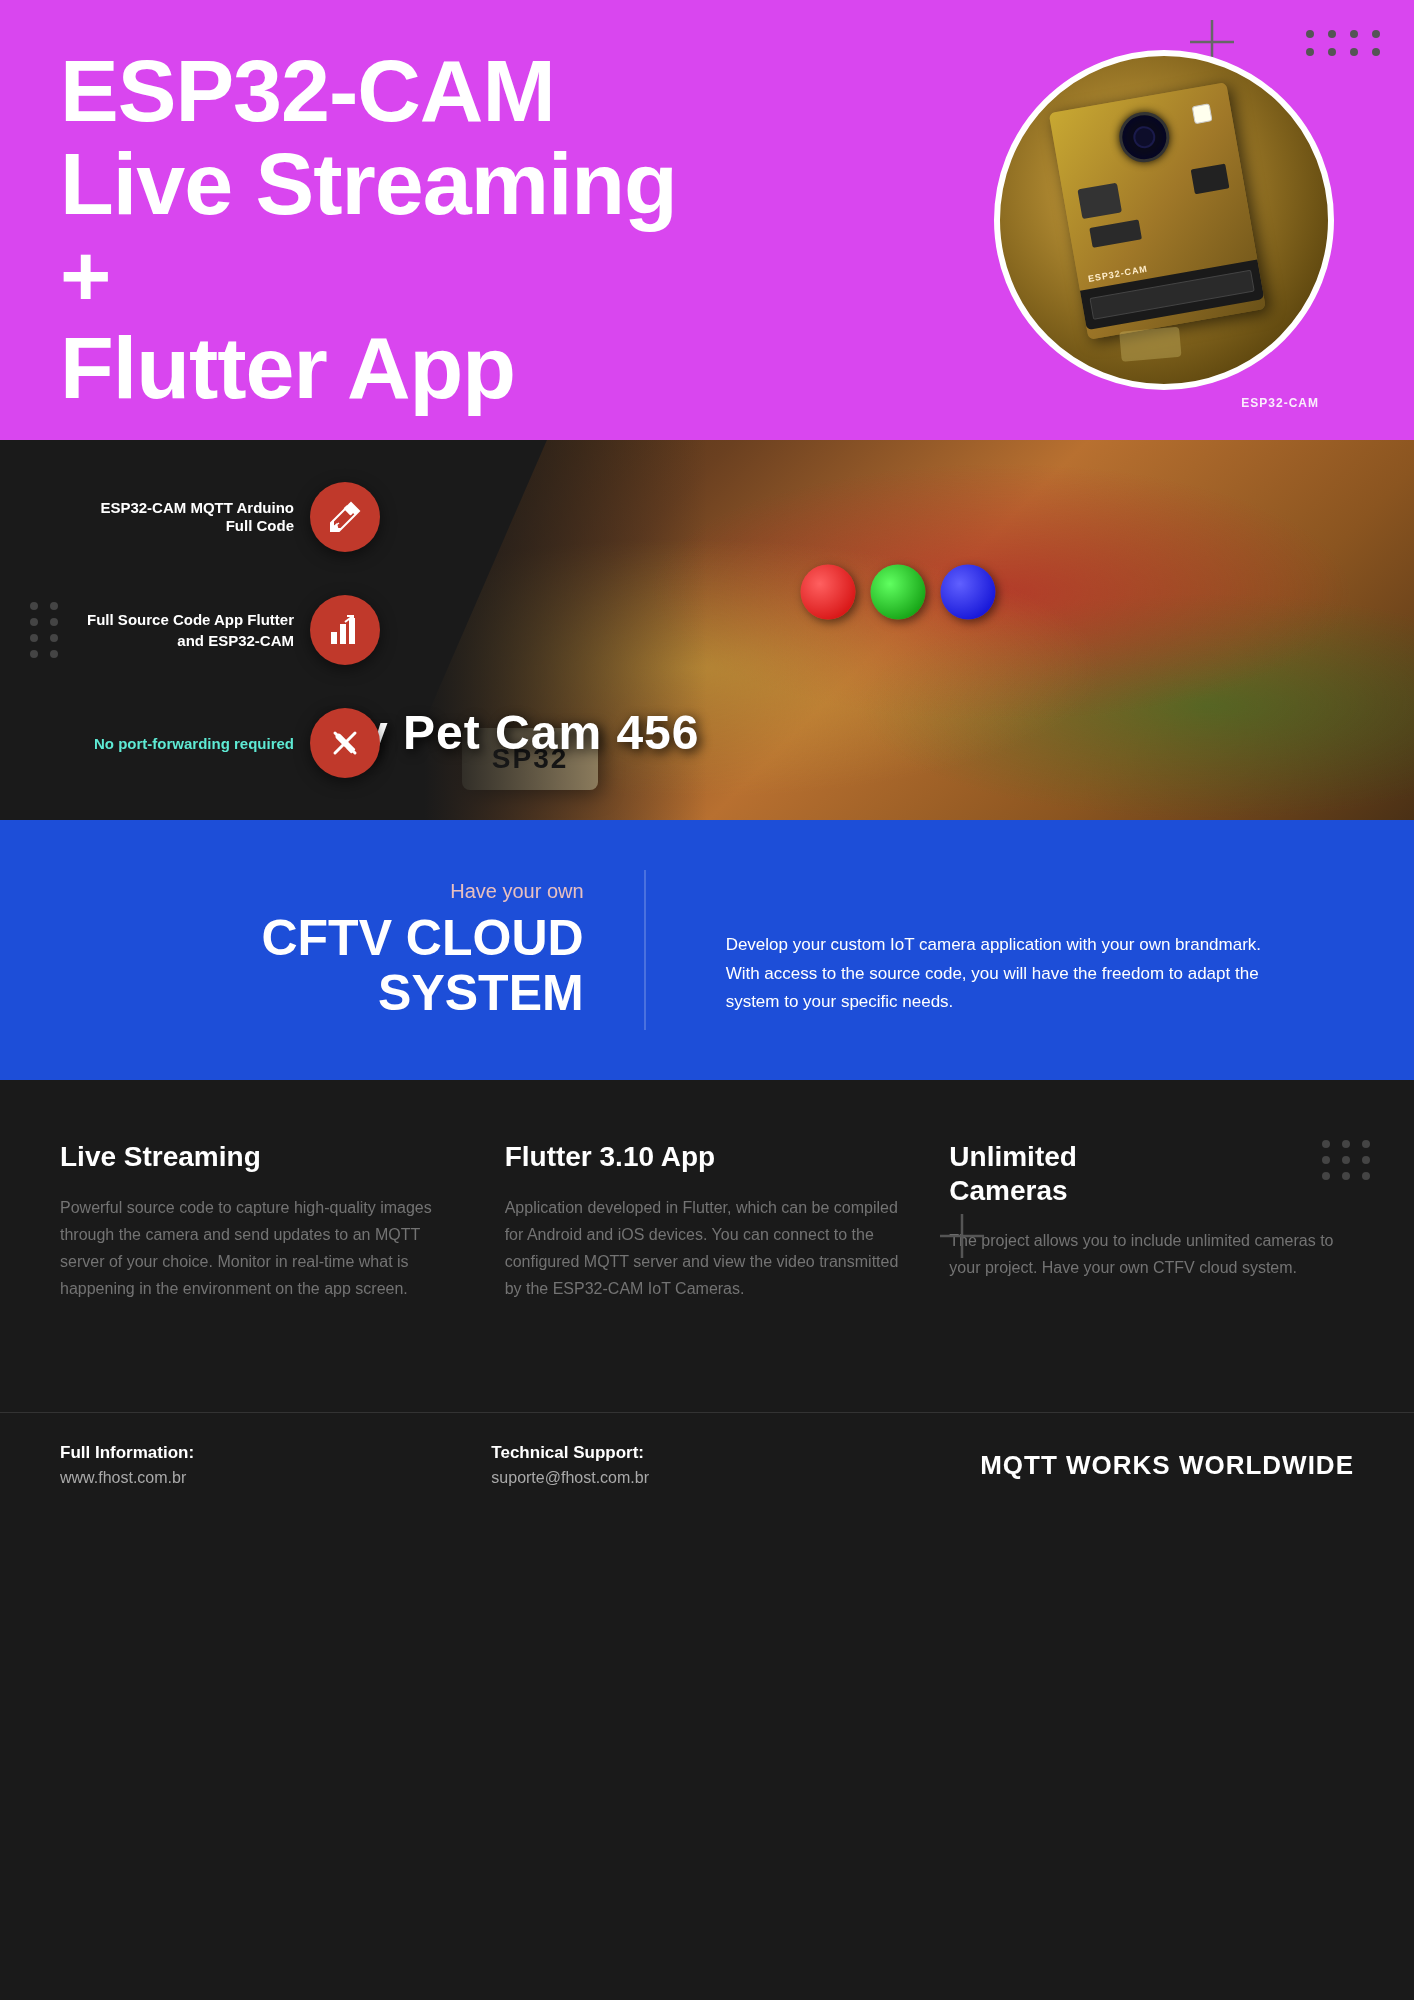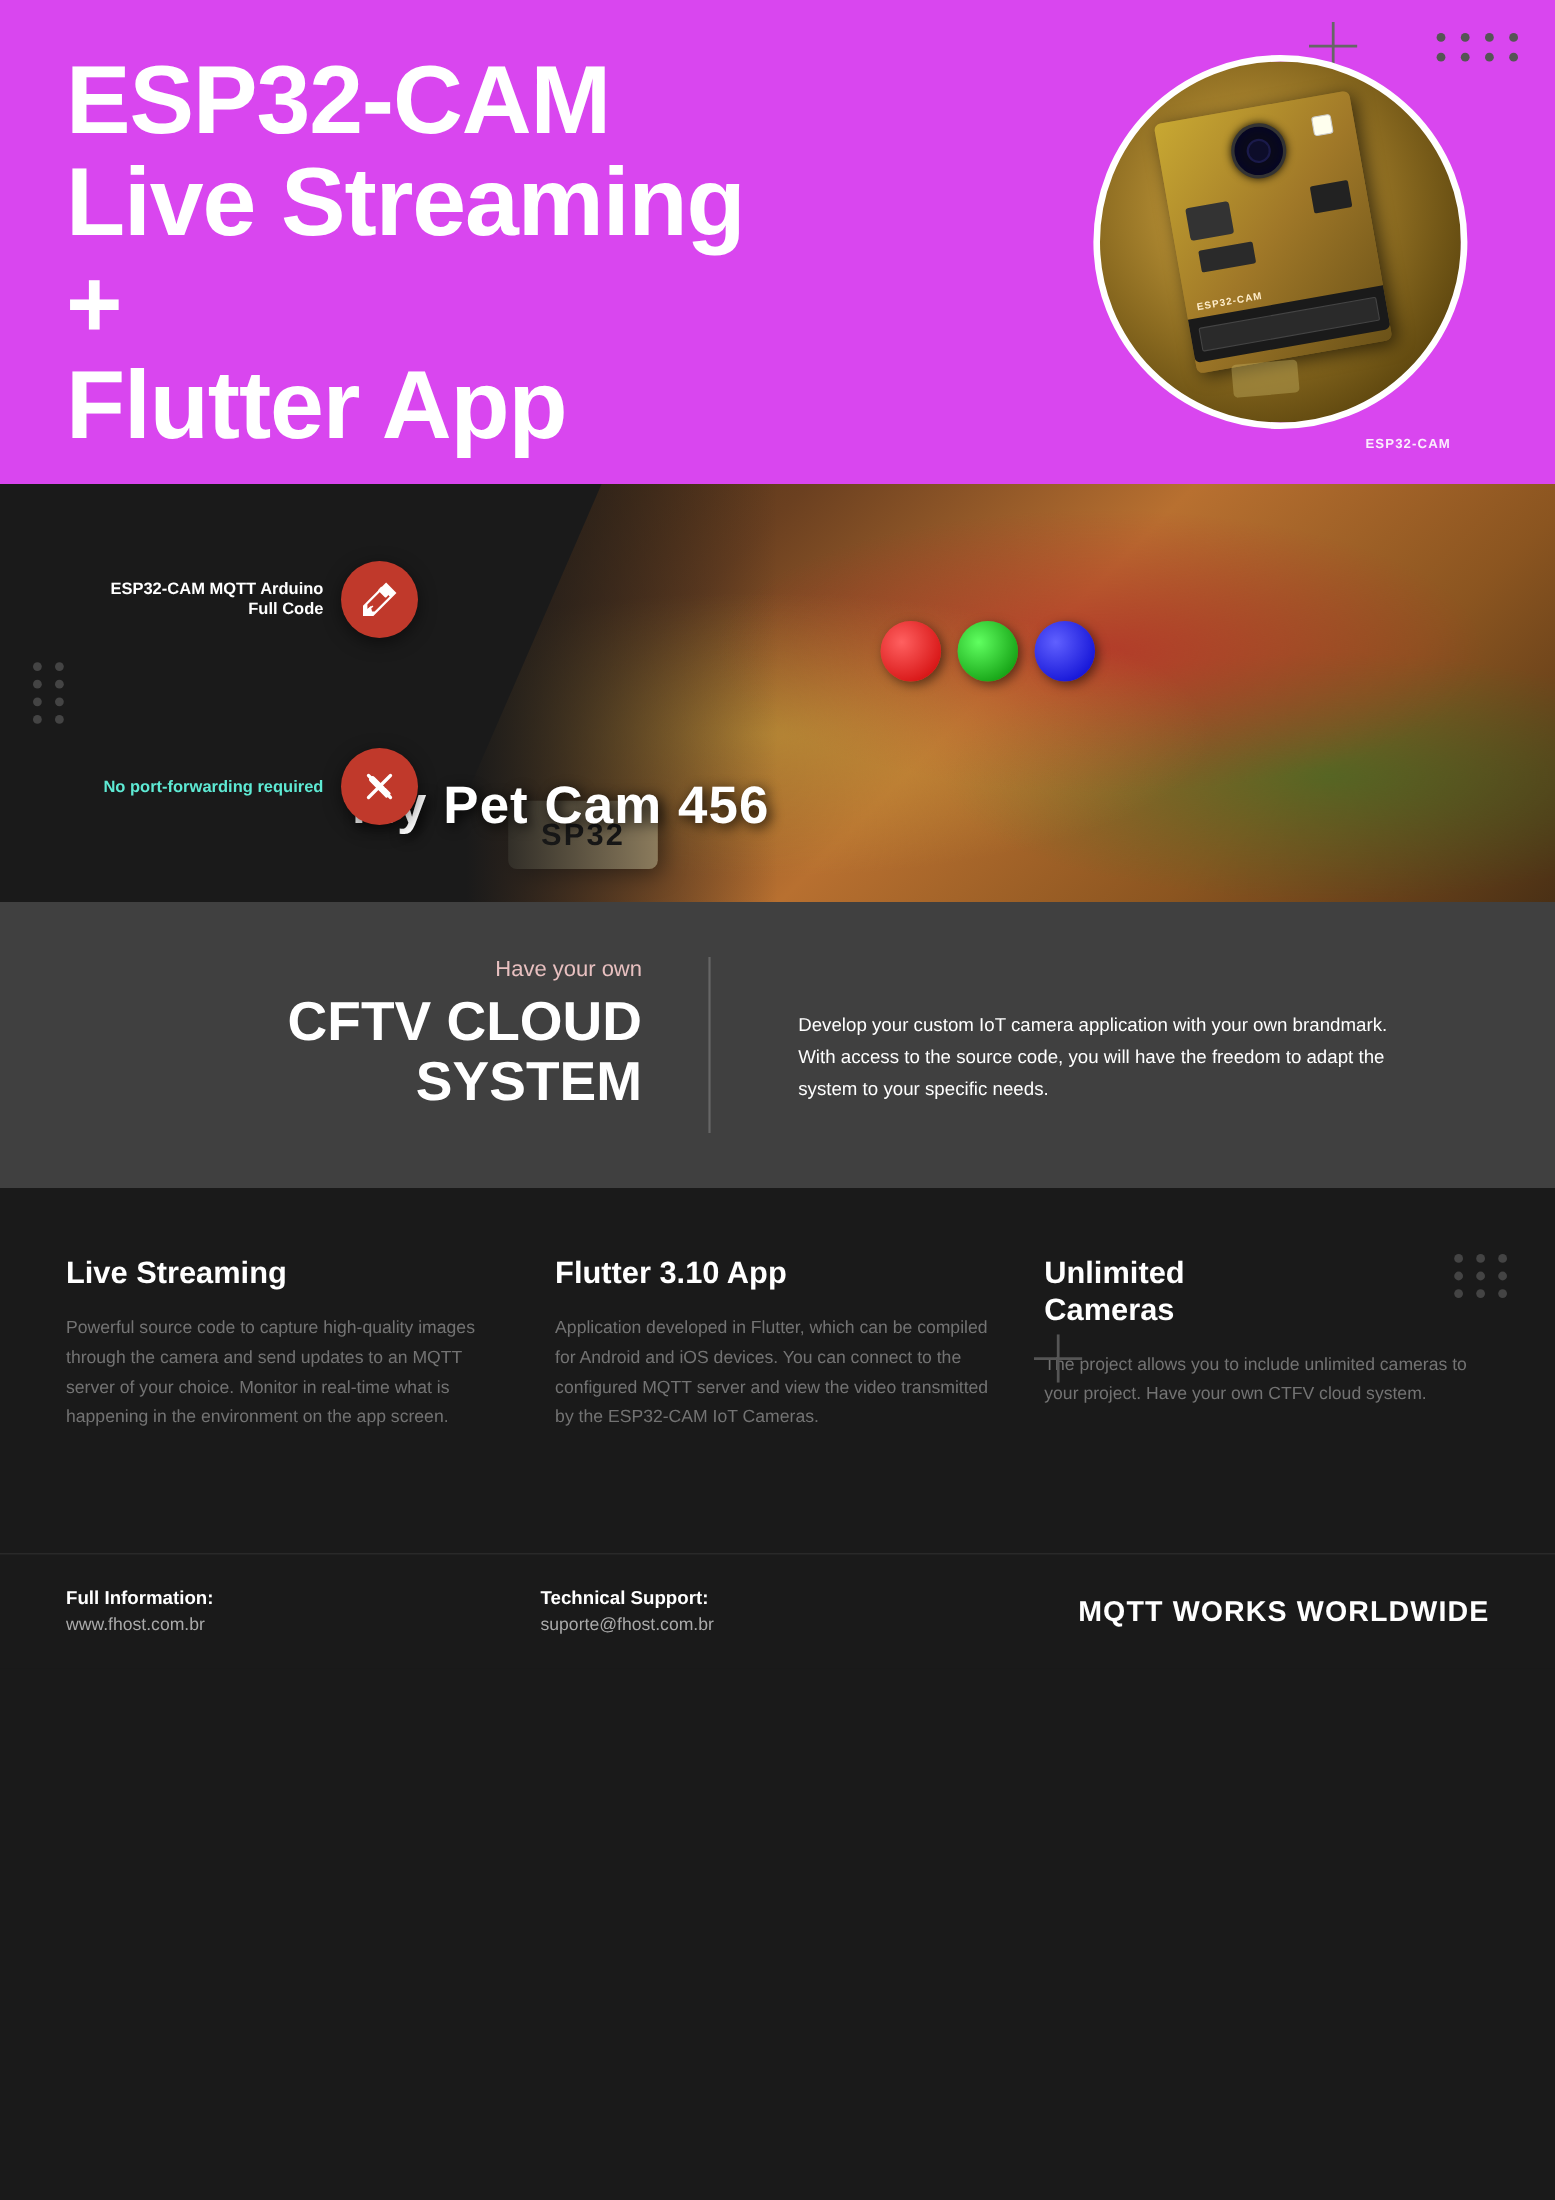--- a/index.html
+++ b/index.html
@@ -96,24 +96,24 @@
       align-items: center;
       justify-content: center;
       flex-shrink: 0;
       font-size: 28px;
       color: white;
       box-shadow: 0 4px 15px rgba(0,0,0,0.5);
     }
 
     
     .red-section {
-      background: #404040;
+      background: #1d4ed8;
       padding: 50px 60px;
       display: flex;
-      align-items: flex-start;
+      align-items: center;
     }
 
     .red-left {
       flex: 1;
     }
 
     
     .features-bottom {
       background: #1a1a1a;
       padding: 60px 60px 50px 60px;
@@ -311,20 +311,35 @@
           <path d="M22 2 L30 10 L10 30 L2 30 L2 22 Z M20 4 L28 12 L12 28 L4 28 L4 20 Z" fill="none" stroke="white" stroke-width="2"></path>
           <path d="M22 2 L30 10 L26 14 L18 6 Z" fill="white"></path>
           <path d="M2 28 L8 22 L10 30 Z" fill="white"></path>
           <line x1="4" y1="26" x2="10" y2="22" stroke="white" stroke-width="1.5"></line>
 
           <rect x="18" y="4" width="10" height="5" rx="1" transform="rotate(45 18 4)" fill="white"></rect>
         </svg>
       </div>
     </div>
 
+    <div class="feature-item">
+      <div style="flex:1;text-align:right;">
+        <span style="color:white;font-size:15px;font-weight:600;line-height:1.4;">Full Source Code App Flutter and ESP32-CAM</span>
+      </div>
+      <div class="feature-icon-circle">
+        <svg width="32" height="32" viewBox="0 0 32 32" fill="white">
+          <rect x="2" y="18" width="6" height="12" fill="white"></rect>
+          <rect x="11" y="10" width="6" height="20" fill="white"></rect>
+          <rect x="20" y="4" width="6" height="26" fill="white"></rect>
+
+          <polyline points="18,2 24,2 24,8" fill="none" stroke="white" stroke-width="2"></polyline>
+          <line x1="16" y1="8" x2="24" y2="2" stroke="white" stroke-width="2"></line>
+        </svg>
+      </div>
+    </div>
 
     <div class="feature-item">
       <div style="flex:1;text-align:right;">
         <span style="color:#5eead4;font-size:15px;font-weight:600;line-height:1.4;">No port-forwarding required</span>
       </div>
       <div class="feature-icon-circle">
         <svg width="32" height="32" viewBox="0 0 32 32" fill="white">
 
           <g transform="rotate(-45 16 16)">
             <rect x="13" y="4" width="6" height="18" rx="3" fill="white"></rect>

